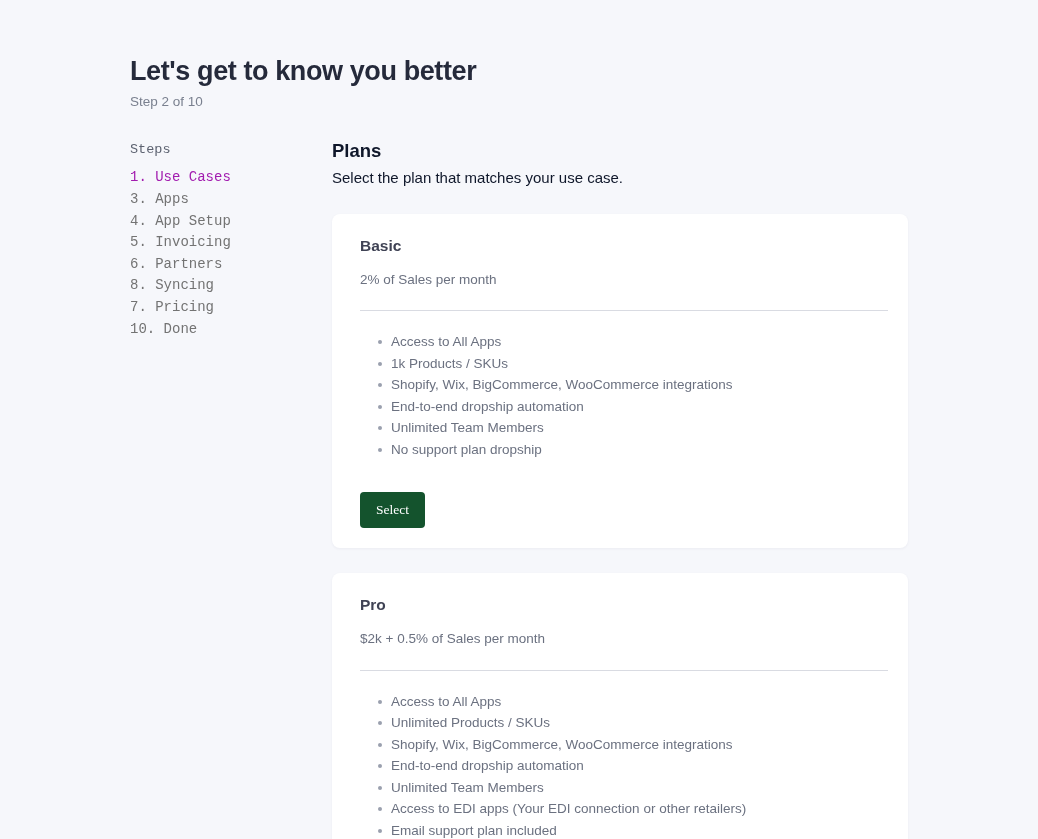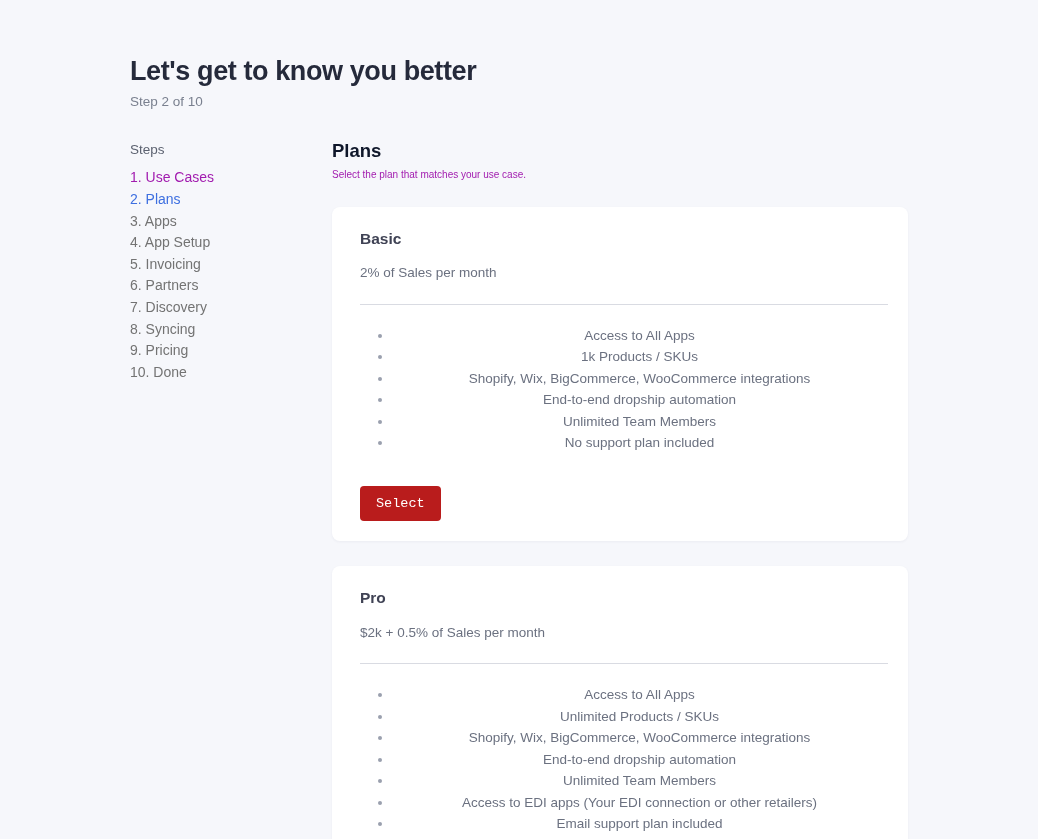--- a/index.html
+++ b/index.html
@@ -38,20 +38,21 @@
   }
   .layout {
     display: flex;
     align-items: flex-start;
   }
   
   .steps-col {
     width: 202px;
     flex: 0 0 202px;
     padding-top: 4px;
+    font-family: Liberation Mono, monospace;
   }
   .steps-heading {
     font-size: 13.5px;
     color: #5c6270;
     margin-bottom: 9px;
     line-height: 1.3;
   }
   .step-item {
     font-size: 14px;
     line-height: 21.6px;
@@ -68,22 +69,22 @@
     padding-right: 130px;
   }
   .section-title {
     font-size: 18.5px;
     font-weight: bold;
     color: #0f172a;
     margin: 0 0 6px 0;
     line-height: 1.25;
   }
   .section-sub {
-    font-size: 10px;
-    color: #a21caf;
+    font-size: 15px;
+    color: #0f172a;
     margin: 0 0 26px 0;
     line-height: 1.3;
   }
   .plan-card {
     background: #ffffff;
     border-radius: 8px;
     box-shadow: 0 1px 3px rgba(31,41,70,0.05);
     padding: 22px 20px 20px 28px;
     margin-bottom: 25px;
   }
@@ -110,40 +111,39 @@
     list-style: none;
     margin: 0;
     padding: 0;
   }
   .feature-item {
     position: relative;
     font-size: 13.5px;
     color: #6b7180;
     line-height: 21.5px;
     padding-left: 31px;
-    text-align: center;
   }
   .feature-item::before {
     content: "";
     position: absolute;
     left: 18px;
     top: 9px;
     width: 4px;
     height: 4px;
     border-radius: 50%;
     background: #9aa0ae;
   }
   .plan-actions {
     margin-top: 32px;
   }
   .select-button {
     display: inline-block;
-    background: #b91c1c;
+    background: #14532d;
     color: #ffffff;
-    font-family: Liberation Mono, monospace;
+    font-family: Liberation Serif, serif;
     font-size: 13.5px;
     line-height: 1;
     border: 0;
     border-radius: 4px;
     padding: 11px 16px;
     cursor: pointer;
   }
 </style>
 </head>
 <body>
@@ -152,47 +152,45 @@
 
   <h1 class="page-title">Let's get to know you better</h1>
   <div class="page-substep">Step 2 of 10</div>
 
   <div class="layout">
 
     <nav class="steps-col">
       <div class="steps-heading">Steps</div>
       <div id="steps-list">
           <div class="step-item done">1. Use Cases</div>
-          <div class="step-item active">2. Plans</div>
           <div class="step-item todo">3. Apps</div>
           <div class="step-item todo">4. App Setup</div>
           <div class="step-item todo">5. Invoicing</div>
           <div class="step-item todo">6. Partners</div>
-          <div class="step-item todo">7. Discovery</div>
           <div class="step-item todo">8. Syncing</div>
-          <div class="step-item todo">9. Pricing</div>
+          <div class="step-item todo">7. Pricing</div>
           <div class="step-item todo">10. Done</div>
         </div>
     </nav>
 
     <section class="main-col">
       <h2 class="section-title">Plans</h2>
       <div class="section-sub">Select the plan that matches your use case.</div>
       <div id="plan-card-list">
           <div class="plan-card">
             <div class="plan-name">Basic</div>
             <div class="plan-price">2% of Sales per month</div>
             <div class="plan-divider"></div>
             <ul class="feature-list">
               <li class="feature-item">Access to All Apps</li>
               <li class="feature-item">1k Products / SKUs</li>
               <li class="feature-item">Shopify, Wix, BigCommerce, WooCommerce integrations</li>
               <li class="feature-item">End-to-end dropship automation</li>
               <li class="feature-item">Unlimited Team Members</li>
-              <li class="feature-item">No support plan included</li>
+              <li class="feature-item">No support plan dropship</li>
             </ul>
             <div class="plan-actions"><button class="select-button">Select</button></div>
           </div>
           <div class="plan-card">
             <div class="plan-name">Pro</div>
             <div class="plan-price">$2k + 0.5% of Sales per month</div>
             <div class="plan-divider"></div>
             <ul class="feature-list">
               <li class="feature-item">Access to All Apps</li>
               <li class="feature-item">Unlimited Products / SKUs</li>

